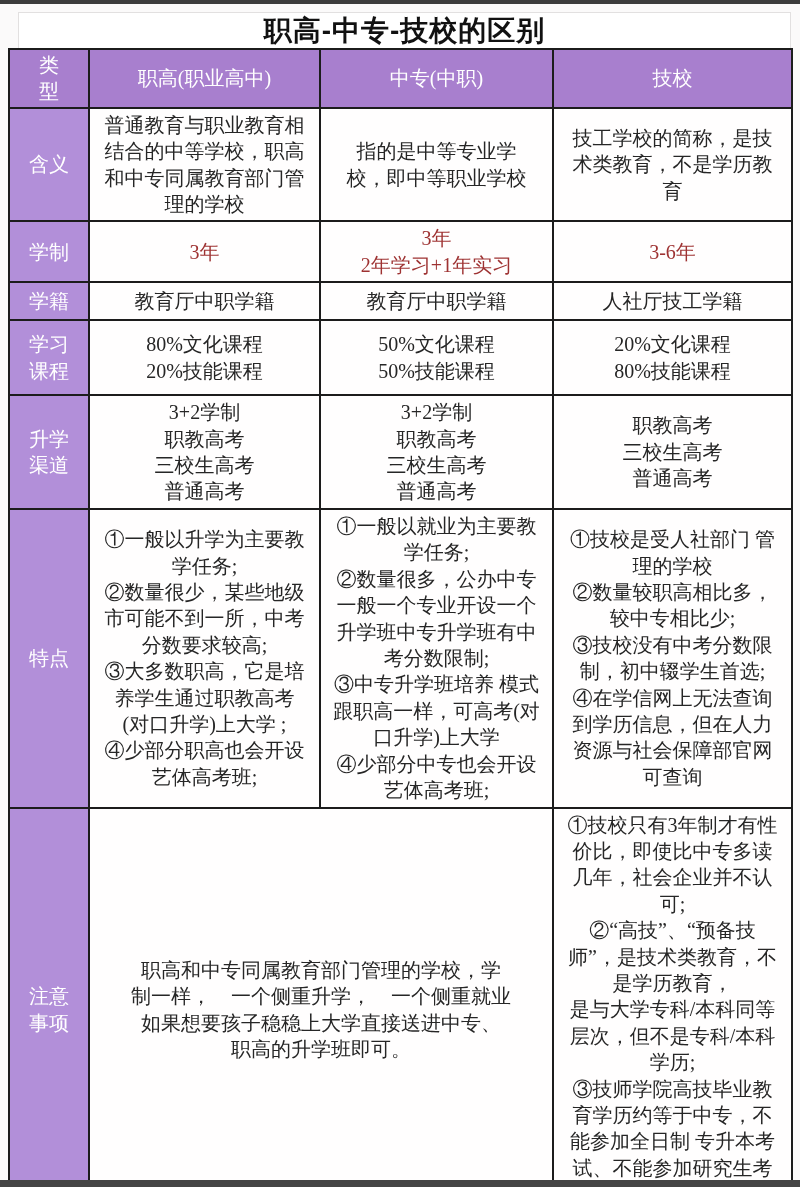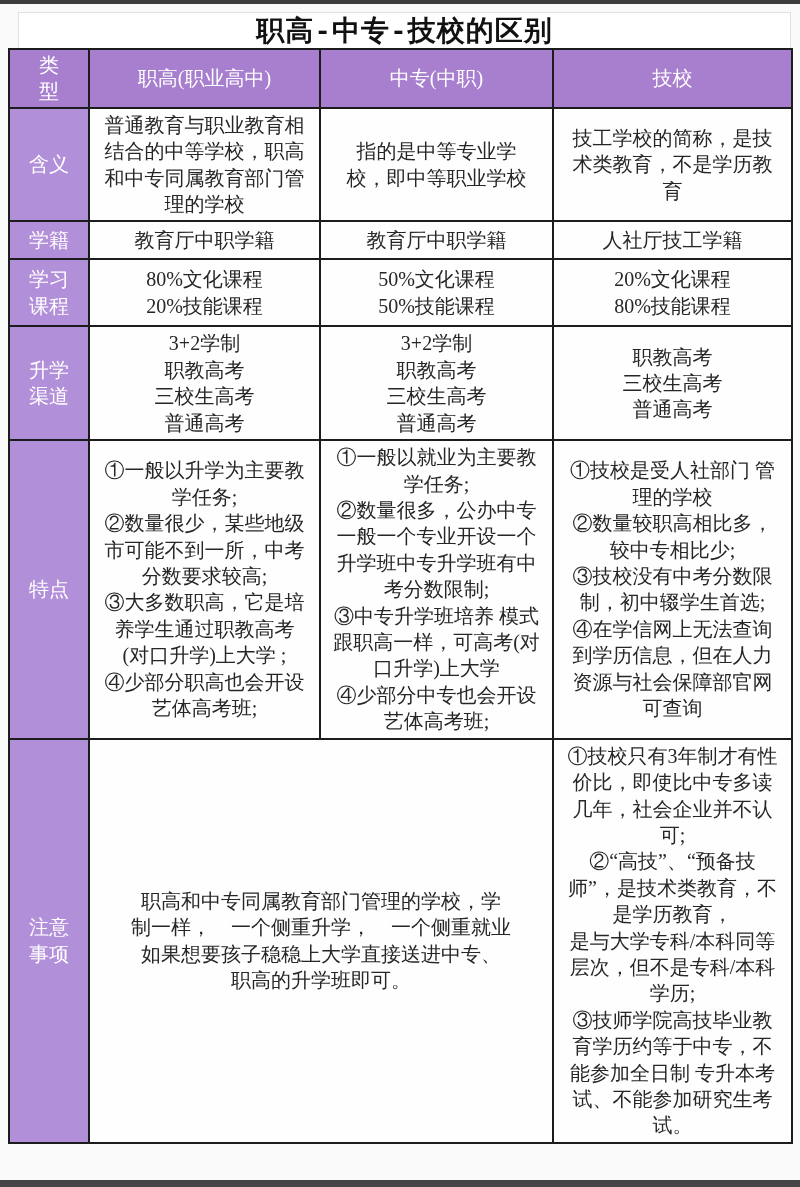--- a/index.html
+++ b/index.html
@@ -20,21 +20,21 @@
     position:absolute; bottom:0; left:0; width:800px; height:7px;
     background:#454545;
   }
   .content { position:absolute; top:12px; left:8px; width:783px; }
   .title-box {
     height:36px;
     background:#ffffff;
     border:1px solid #e2e0e0;
     border-bottom:none;
     display:flex; align-items:center; justify-content:center;
-    font-family:Liberation Mono, monospace;
+    font-family:Liberation Sans, sans-serif;
     font-weight:bold; font-size:28px; color:#111;
     letter-spacing:1px;
     margin-left:10px;
   }
   table.main {
     width:783px;
     border-collapse:collapse;
     table-layout:fixed;
     background:#fffefe;
   }
@@ -87,27 +87,34 @@
       <td>中专(中职)</td>
       <td>技校</td>
     </tr>
     <tr style="height:100px">
       <td class="rlabel">含义</td>
       <td>普通教育与职业教育相结合的中等学校，职高和中专同属教育部门管理的学校</td>
       <td>指的是中等专业学
 校，即中等职业学校</td>
       <td>技工学校的简称，是技术类教育，不是学历教育</td>
     </tr>
+    <tr style="height:53px">
+      <td class="rlabel">学制</td>
+      <td class="red">3年</td>
+      <td class="red">3年
+2年学习+1年实习</td>
+      <td class="red">3-6年</td>
+    </tr>
     <tr style="height:38px">
       <td class="rlabel">学籍</td>
       <td>教育厅中职学籍</td>
       <td>教育厅中职学籍</td>
       <td>人社厅技工学籍</td>
     </tr>
-    <tr style="height:67px">
+    <tr style="height:75px">
       <td class="rlabel">学习
 课程</td>
       <td>80%文化课程
 20%技能课程</td>
       <td>50%文化课程
 50%技能课程</td>
       <td>20%文化课程
 80%技能课程</td>
     </tr>
     <tr style="height:106px">

